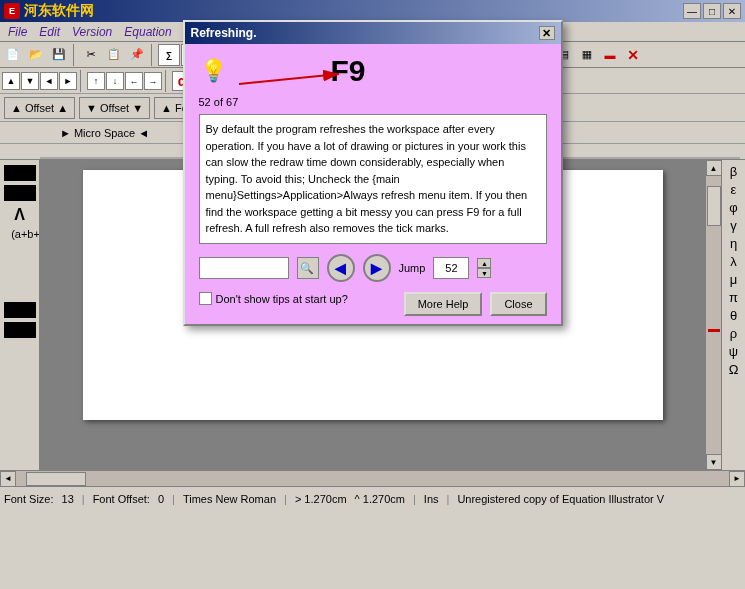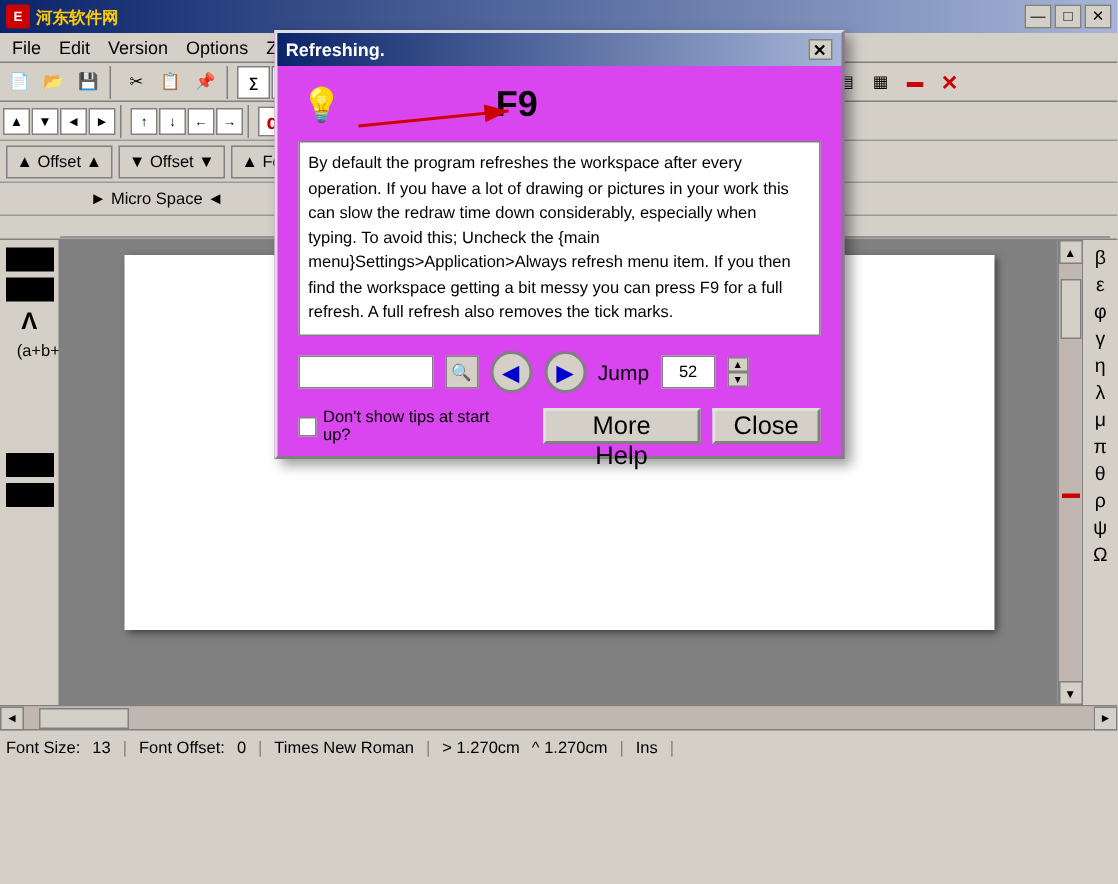--- a/index.html
+++ b/index.html
@@ -11,42 +11,43 @@
       color: white;
       height: 22px;
       display: flex;
       align-items: center;
       justify-content: space-between;
       padding: 0 4px;
       font-size: 11px;
     }
     .title-bar-left { display: flex; align-items: center; gap: 4px; }
     .title-bar-icon { width: 16px; height: 16px; background: #cc0000; border-radius: 2px; display: flex; align-items: center; justify-content: center; font-size: 9px; color: white; font-weight: bold; }
-    .title-bar-logo { font-size: 11px; color: #ffcc00; font-weight: bold; }
+    .title-bar-logo { font-size: 14px; color: #ffcc00; font-weight: bold; }
     .title-bar-right { display: flex; gap: 2px; }
     .title-btn {
       width: 18px; height: 16px; background: #d4d0c8; border: 1px solid #808080;
       display: flex; align-items: center; justify-content: center;
       font-size: 10px; cursor: pointer; color: #000;
     }
 
     
     .menu-bar {
       background: #d4d0c8;
       height: 20px;
       display: flex;
       align-items: center;
       padding: 0 2px;
       border-bottom: 1px solid #808080;
     }
     .menu-item {
       padding: 2px 6px;
       font-size: 12px;
       cursor: pointer;
-      color: #000000;
+      color: #4c1d95;
+      font-style: italic;
     }
 
     
     .toolbar {
       background: #d4d0c8;
       height: 26px;
       display: flex;
       align-items: center;
       padding: 1px 2px;
       border-bottom: 1px solid #808080;
@@ -255,21 +256,21 @@
     .dialog-overlay {
       position: absolute;
       top: 0; left: 0; right: 0; bottom: 0;
       display: flex;
       align-items: flex-start;
       justify-content: center;
       padding-top: 20px;
       z-index: 100;
     }
     .dialog {
-      background: #d946ef;
+      background: #f0abfc;
       border: 2px solid #808080;
       border-top: 2px solid #dfdfdf;
       border-left: 2px solid #dfdfdf;
       width: 380px;
       box-shadow: 4px 4px 8px rgba(0,0,0,0.4);
     }
     .dialog-title {
       background: linear-gradient(to right, #0a246a, #a6b5d7);
       color: white;
       height: 22px;
@@ -347,21 +348,21 @@
     }
     .nav-btn {
       width: 28px; height: 28px;
       border-radius: 50%;
       background: #d4d0c8;
       border: 2px solid #808080;
       display: flex; align-items: center; justify-content: center;
       font-size: 14px; cursor: pointer; color: #0000cc;
       font-weight: bold;
     }
-    .jump-label { font-size: 14px; }
+    .jump-label { font-size: 11px; }
     .jump-input {
       width: 36px; height: 22px;
       border: 1px solid #808080;
       background: white;
       padding: 0 4px;
       font-size: 11px;
       text-align: center;
     }
     .jump-spin {
       display: flex; flex-direction: column;
@@ -390,21 +391,21 @@
       border: 1px solid #808080;
       background: white;
     }
     .spacer { flex: 1; }
     .dialog-action-btn {
       height: 24px;
       padding: 0 12px;
       background: #d4d0c8;
       border: 2px solid;
       border-color: #dfdfdf #808080 #808080 #dfdfdf;
-      font-size: 17px;
+      font-size: 11px;
       cursor: pointer;
     }
 
     
     .tb-bold { font-weight: bold; font-size: 12px; }
     .tb-italic { font-style: italic; font-size: 12px; }
     .tb-underline { text-decoration: underline; font-size: 12px; }
   </style>
 </head>
 <body>
@@ -418,21 +419,21 @@
     <div class="title-btn">—</div>
     <div class="title-btn">□</div>
     <div class="title-btn">✕</div>
   </div>
 </div>
 
 <div class="menu-bar">
   <span class="menu-item">File</span>
   <span class="menu-item">Edit</span>
   <span class="menu-item">Version</span>
-  <span class="menu-item">Options</span>
+  <span class="menu-item">Equation</span>
   <span class="menu-item">Zoom</span>
   <span class="menu-item">Undo</span>
   <span class="menu-item">Custom Sets</span>
   <span class="menu-item">Tools</span>
   <span class="menu-item">Help</span>
 </div>
 
 <div class="toolbar">
   <div class="tb-btn">📄</div>
   <div class="tb-btn">📂</div>
@@ -576,23 +577,24 @@
           <div class="bulb-icon">💡</div>
 
           <svg width="160" height="50" style="position:absolute; left:30px; top:0px;">
             <defs>
               <marker id="arrowhead" markerWidth="8" markerHeight="6" refX="8" refY="3" orient="auto">
                 <polygon points="0 0, 8 3, 0 6" fill="#cc0000"></polygon>
               </marker>
             </defs>
             <line x1="10" y1="30" x2="110" y2="20" stroke="#cc0000" stroke-width="2" marker-end="url(#arrowhead)"></line>
           </svg>
-          <div class="f9-label" style="margin-left:100px; font-size:24px; font-weight:bold;">F9</div>
+          <div class="f9-label" style="margin-left:100px; font-size:30px; font-weight:bold;">F9</div>
         </div>
 
+        <div class="tip-count">52 of 67</div>
 
         <div class="tip-text-box">
           <span>By default the program refreshes the workspace after every operation. If you have a lot of drawing or pictures in your work this can slow the redraw time down considerably, especially when typing. To avoid this; Uncheck the {main menu}Settings&gt;Application&gt;Always refresh menu item. If you then find the workspace getting a bit messy you can press F9 for a full refresh. A full refresh also removes the tick marks.</span>
         </div>
 
         <div class="dialog-nav">
           <input class="search-input" type="text" placeholder="" style="">
           <div class="search-btn">🔍</div>
           <div class="nav-btn">◀</div>
           <div class="nav-btn">▶</div>
@@ -634,13 +636,14 @@
   <span>Font Offset:</span>
   <span>0</span>
   <span class="status-sep">|</span>
   <span>Times New Roman</span>
   <span class="status-sep">|</span>
   <span>&gt; 1.270cm</span>
   <span>^ 1.270cm</span>
   <span class="status-sep">|</span>
   <span>Ins</span>
   <span class="status-sep">|</span>
+  <span>Unregistered copy of Equation Illustrator V</span>
 </div>
 
 </body></html>

